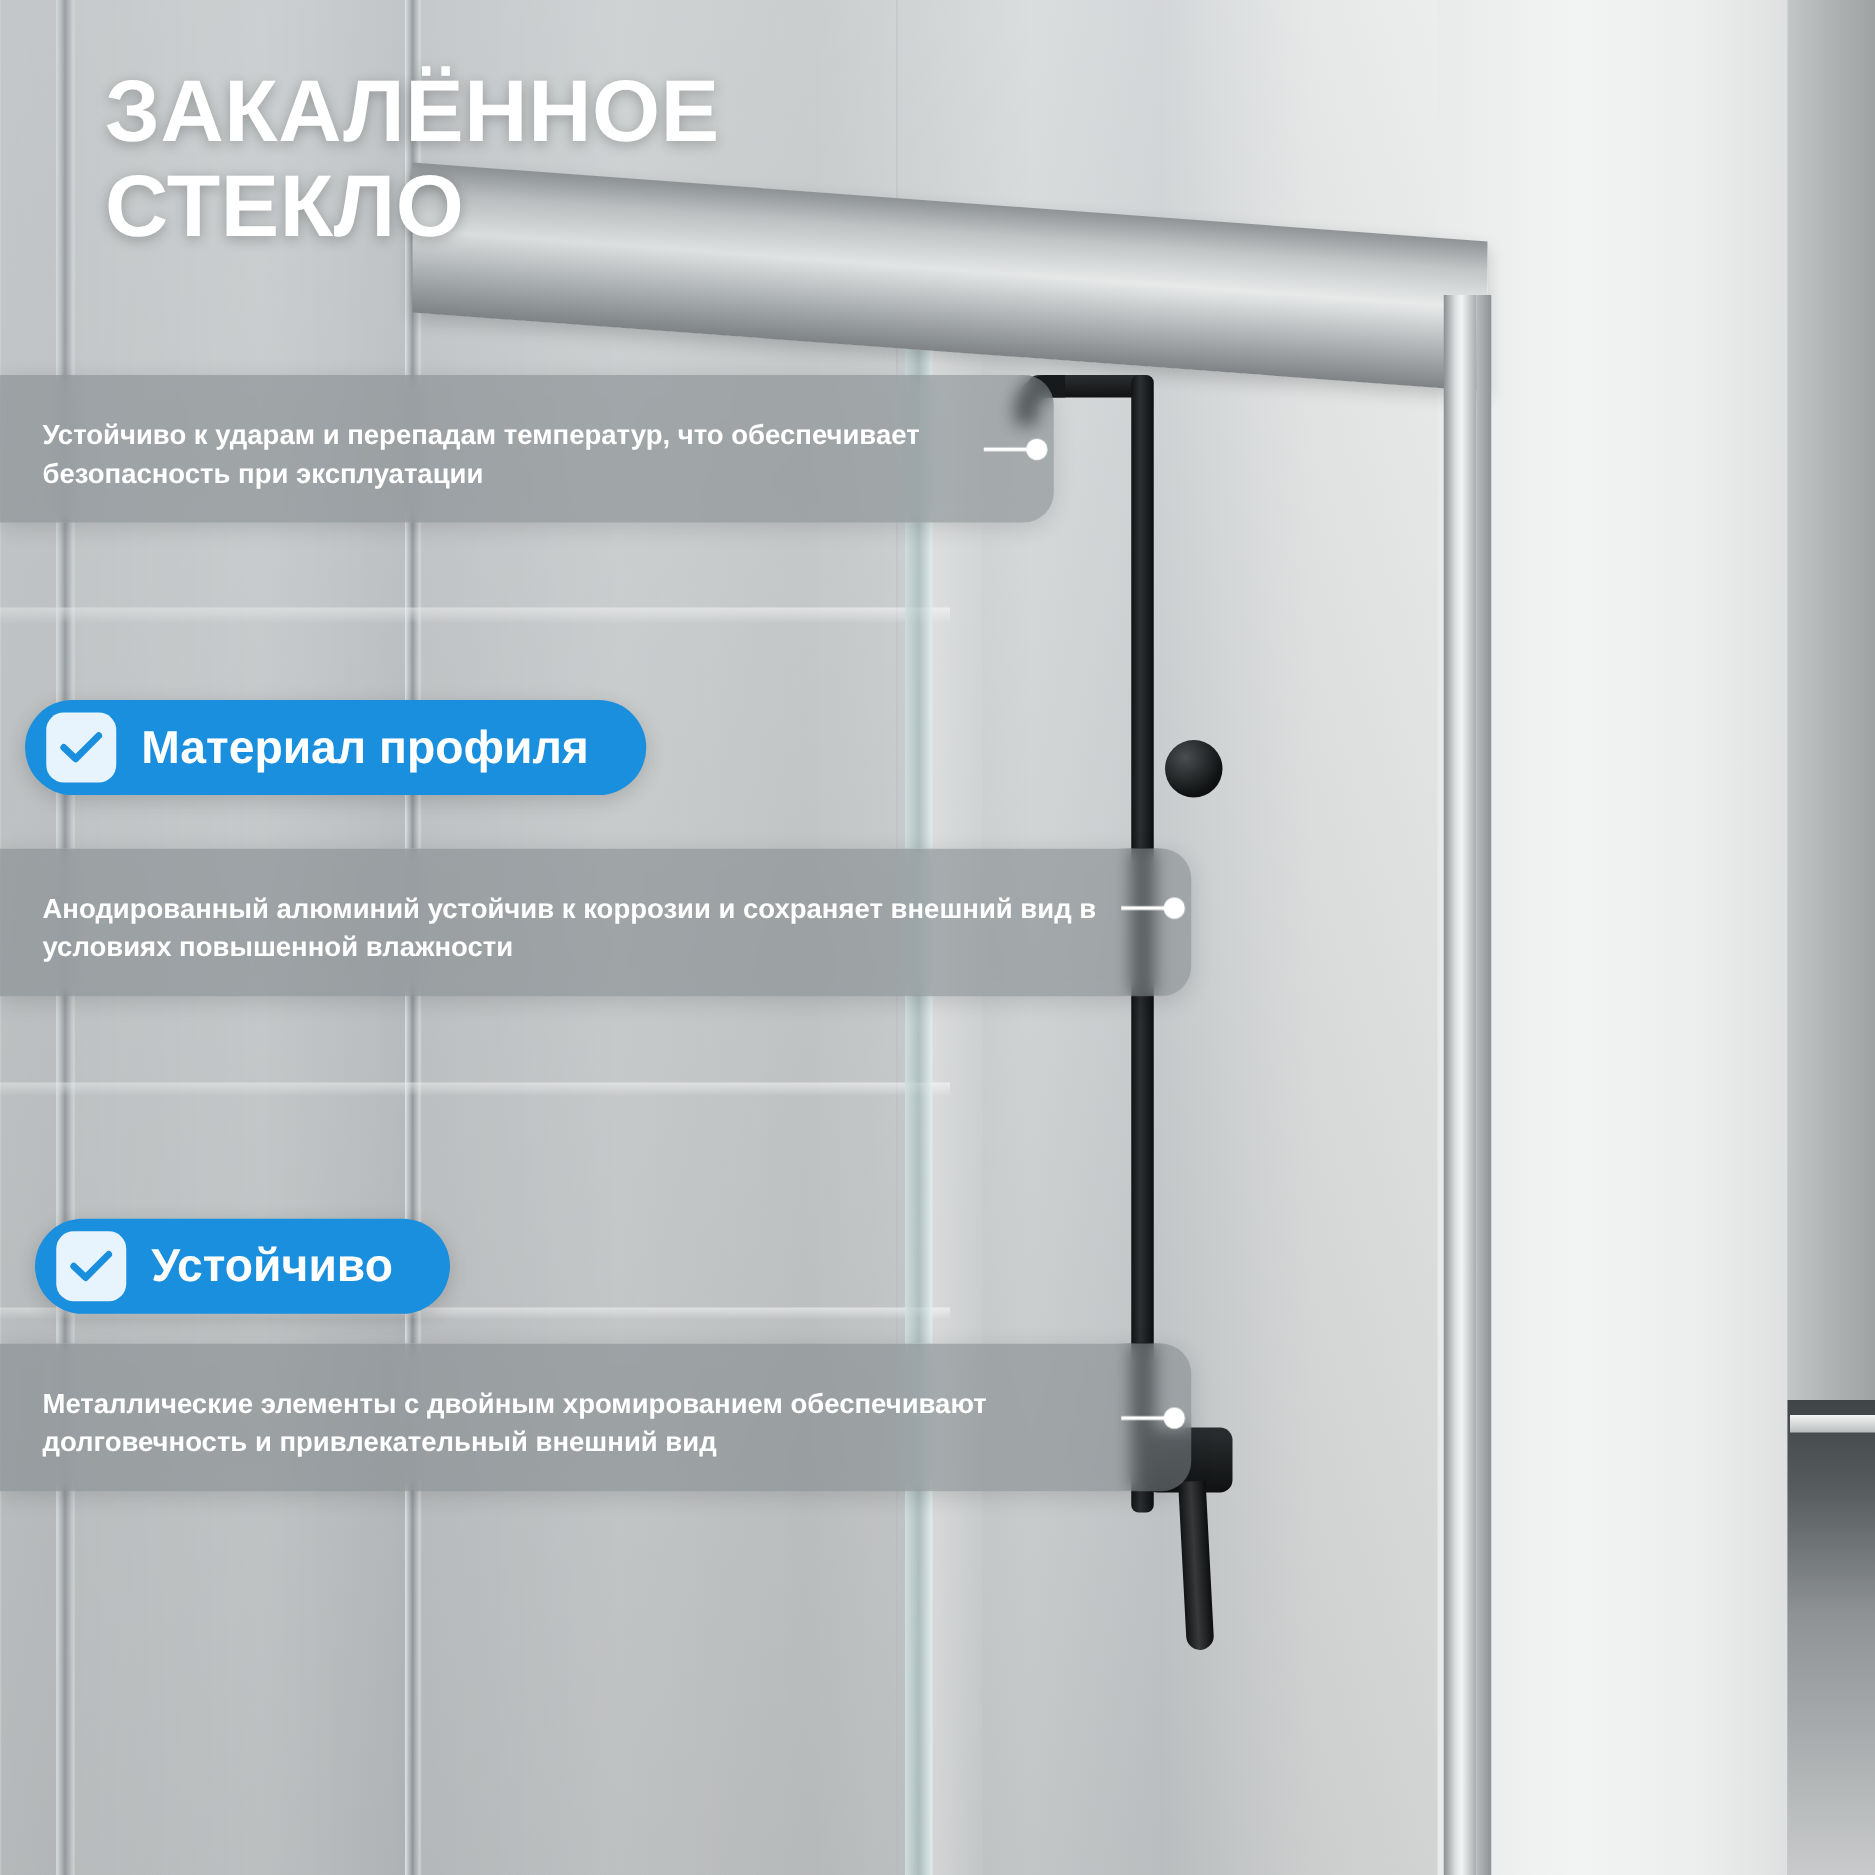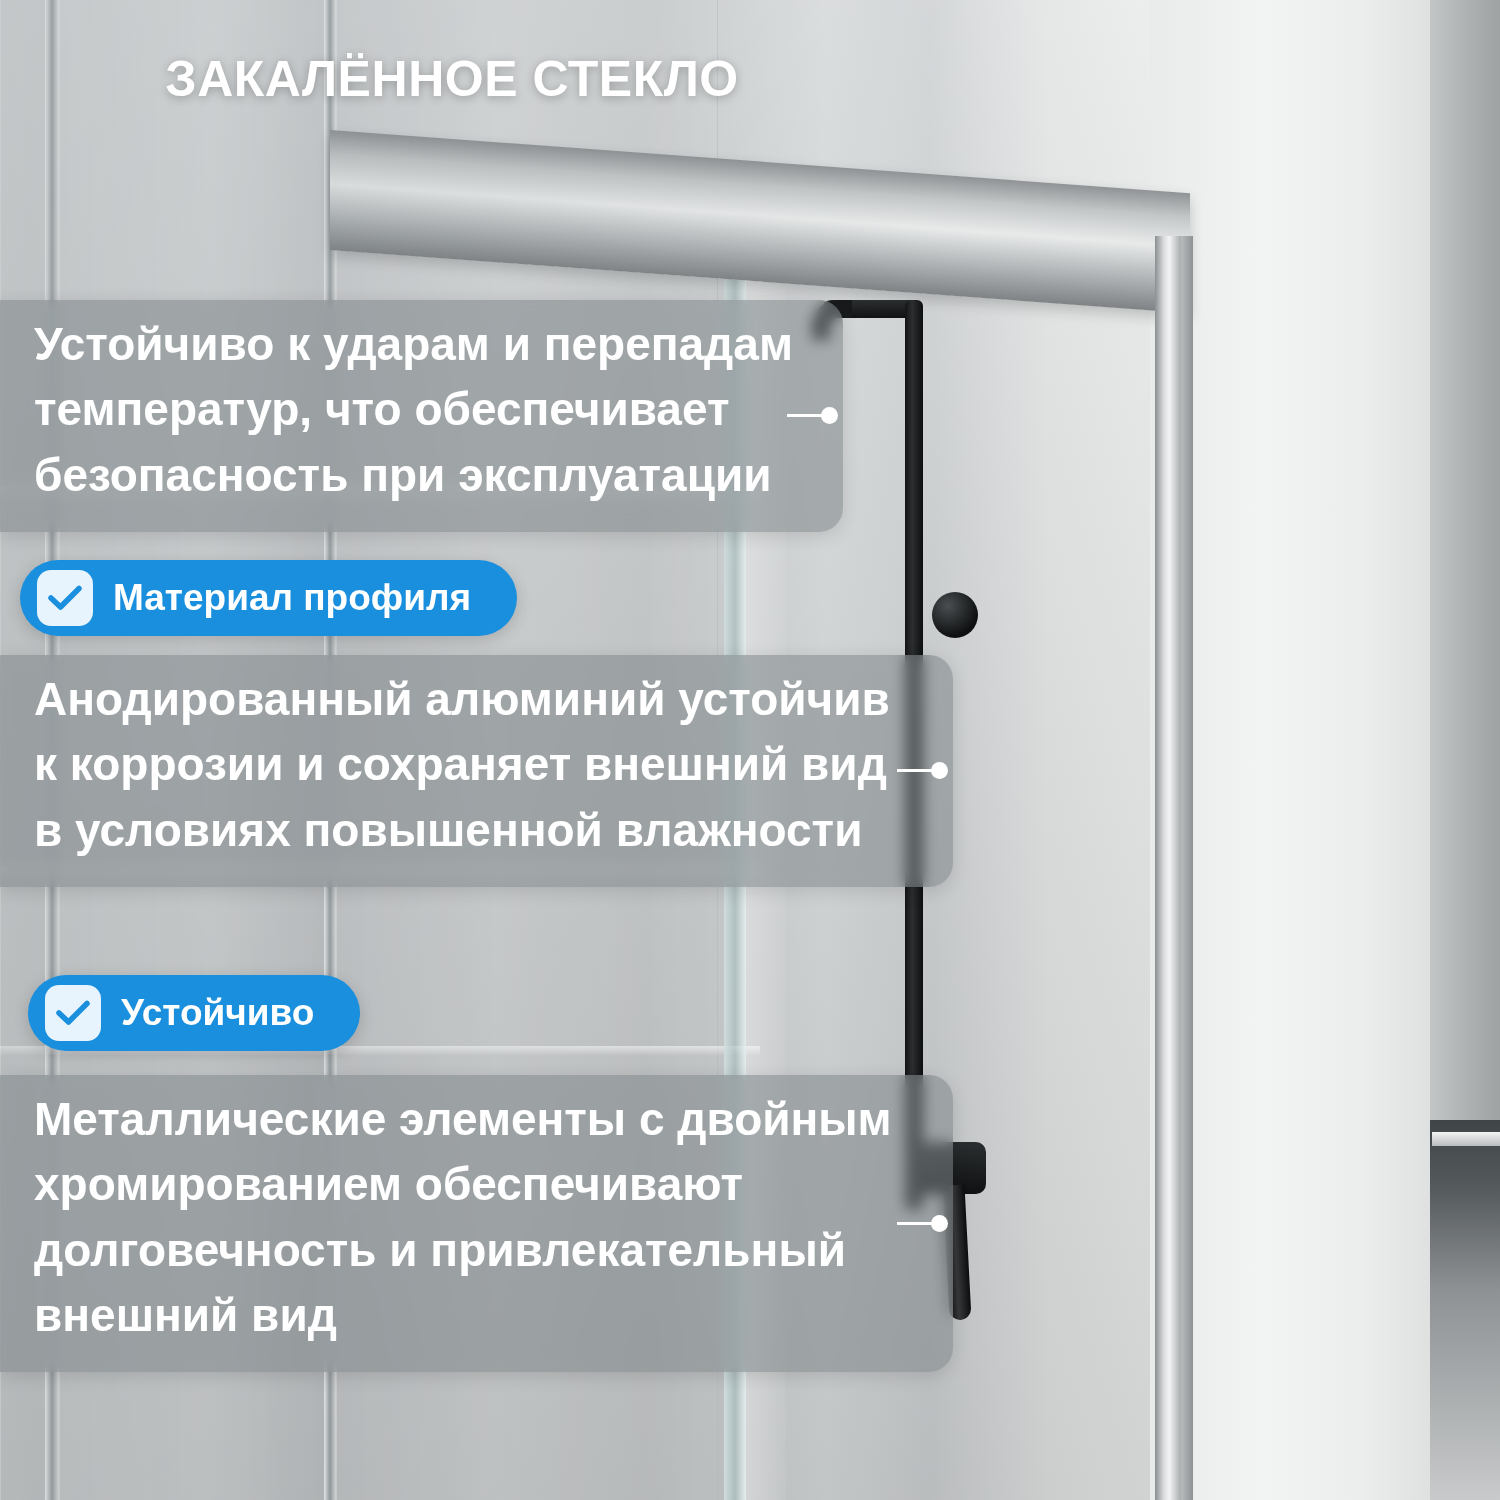--- a/index.html
+++ b/index.html
@@ -156,29 +156,28 @@
 
   
   .photo-vignette {
     position: absolute; inset: 0;
     background: linear-gradient(100deg, rgba(120,128,132,0.22) 0%, rgba(120,128,132,0.0) 55%);
   }
 
   
   .headline {
     position: absolute;
-    left: 62px; top: 52px;
+    left: 84px; top: 52px;
     width: 780px;
     color: #ffffff;
-    font-size: 50px;
+    font-size: 70px;
     line-height: 1.08;
     font-weight: bold;
     letter-spacing: 0.5px;
     text-shadow: 0 2px 10px rgba(0,0,0,0.25);
-    text-align: center;
   }
 
   .callout {
     position: absolute;
     display: flex;
     align-items: center;
   }
   .bullet-dot {
     width: 17px; height: 17px;
     border-radius: 50%;
@@ -192,33 +191,33 @@
     background: #ffffff;
     flex: 0 0 auto;
     margin-left: -56px;
     z-index: 2;
   }
   .desc-box {
     background: rgba(125,133,137,0.55);
     backdrop-filter: blur(7px);
     -webkit-backdrop-filter: blur(7px);
     color: #ffffff;
-    font-size: 46px;
+    font-size: 22px;
     font-weight: bold;
     line-height: 1.42;
-    padding: 12px 34px 24px 34px;
+    padding: 32px 34px 24px 34px;
     border-radius: 22px;
     box-shadow: 0 4px 18px rgba(0,0,0,0.12);
   }
 
   .desc-1 { left: 0; top: 300px; width: 845px; }
   .desc-1 .desc-box { width: 775px; border-radius: 0 24px 24px 0; }
 
   .desc-2 { left: 0; top: 655px; width: 960px; }
-  .desc-2 .desc-box { width: 885px; border-radius: 0 24px 24px 0; }
+  .desc-2 .desc-box { width: 885px; border-radius: 0 24px 24px 0; margin-top: 24px; }
 
   .desc-3 { left: 0; top: 1075px; width: 960px; align-items: center; }
   .desc-3 .desc-box { width: 885px; border-radius: 0 24px 24px 0; }
 
   .chip {
     position: absolute;
     display: flex;
     align-items: center;
     background: #1a8fdd;
     border-radius: 40px;

